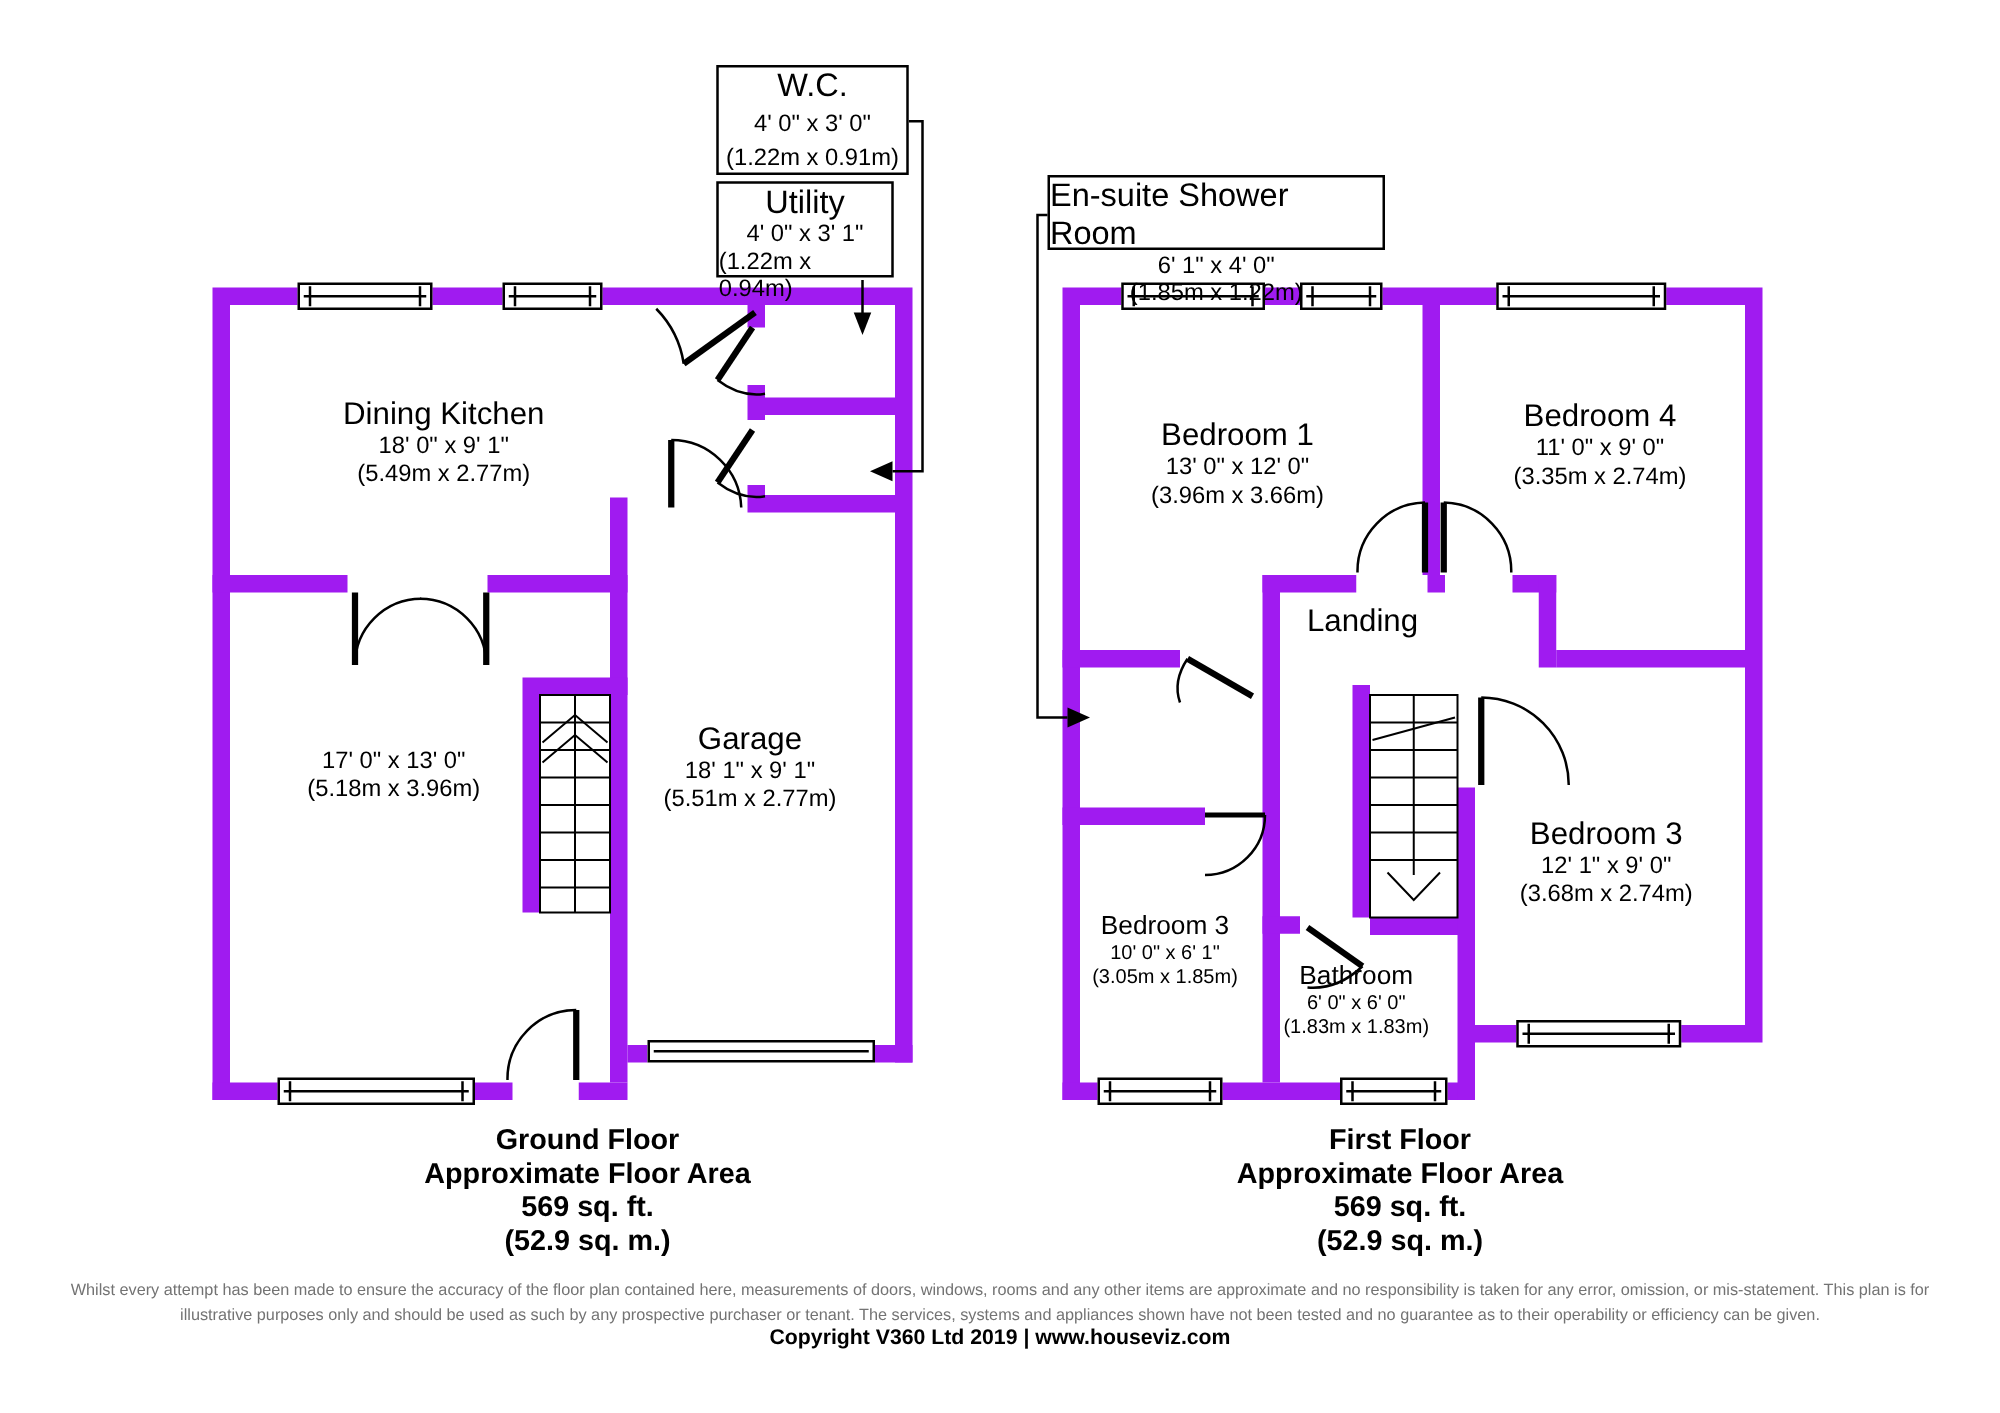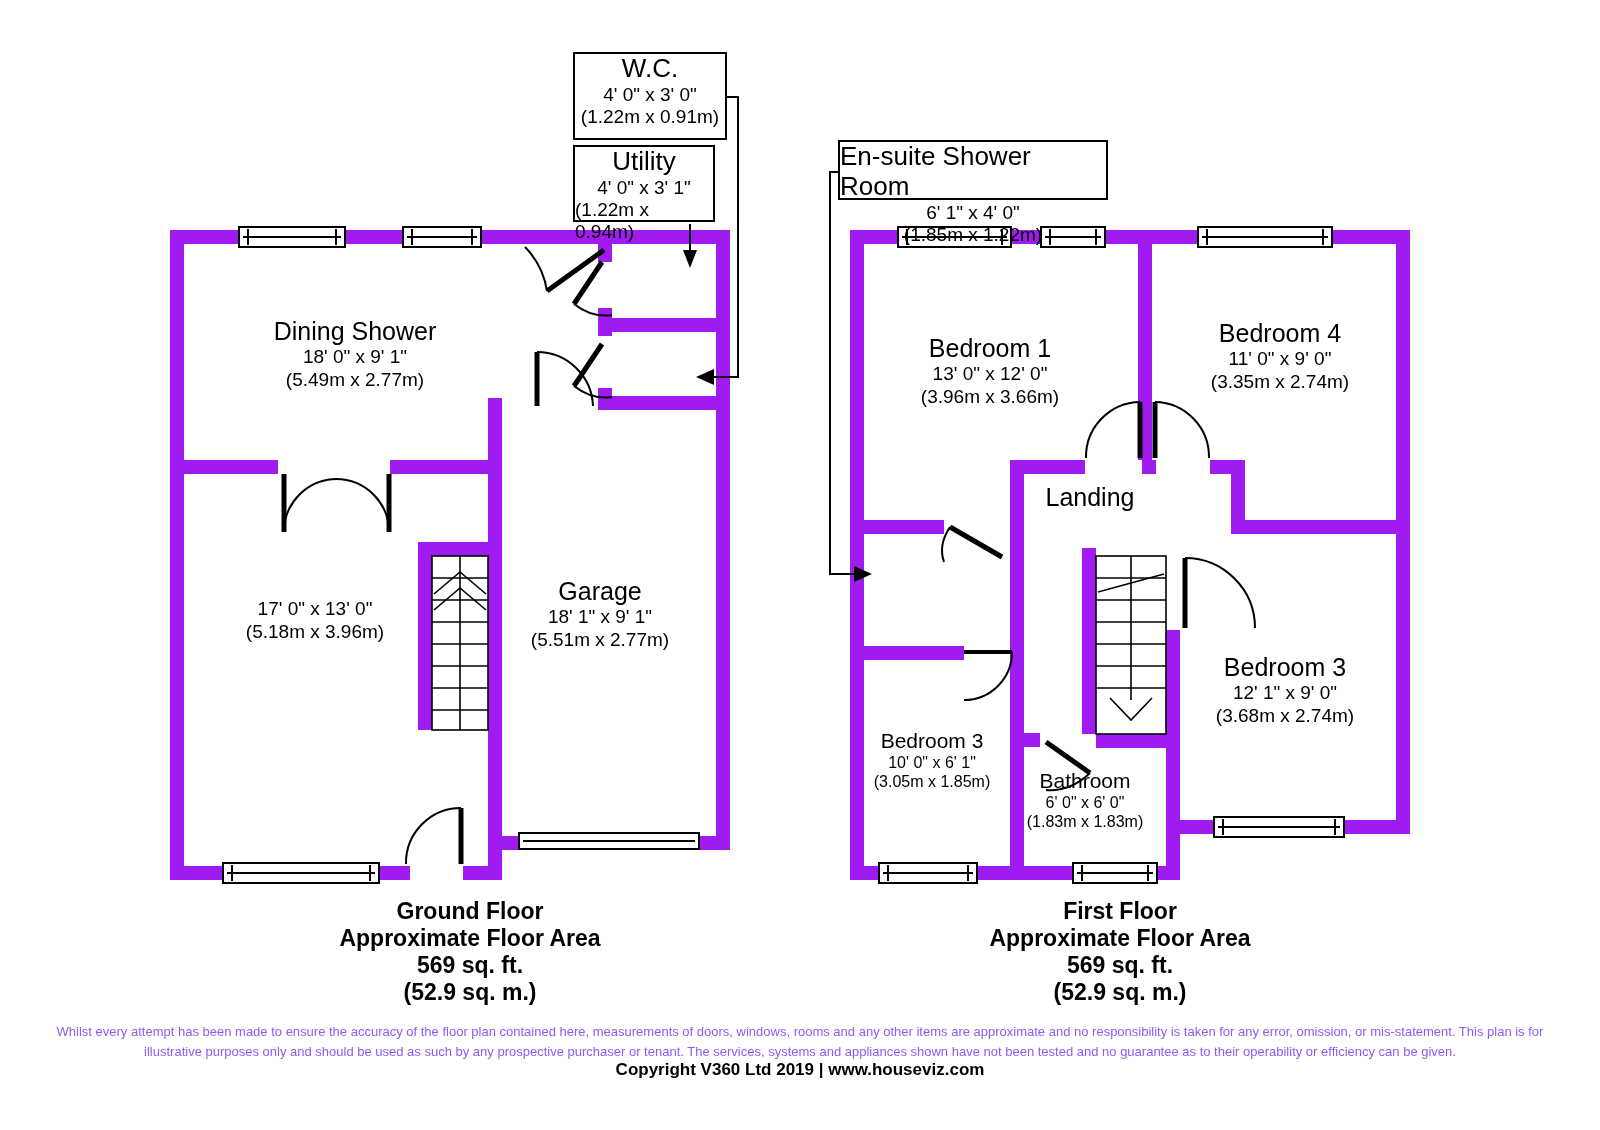--- a/index.html
+++ b/index.html
@@ -5,30 +5,30 @@
   html,body{margin:0;padding:0;background:#fff;}
   .plan{position:relative;width:1600px;height:1130px;background:#fff;overflow:hidden;
         font-family:"Liberation Sans", sans-serif;color:#000;}
   :root{--wall:#A01BF0;}
   .wall{position:absolute;background:var(--wall);}
   .window{position:absolute;background:#fff;border:2px solid #000;box-sizing:border-box;}
   .window::before{content:"";position:absolute;left:3px;right:3px;top:50%;margin-top:-1px;border-top:2px solid #000;}
   .window.caps::after{content:"";position:absolute;top:1px;bottom:1px;left:7px;right:7px;
         border-left:2px solid #000;border-right:2px solid #000;}
   .labelbox{position:absolute;background:#fff;border:2px solid #000;box-sizing:border-box;
-        display:flex;flex-direction:column;align-items:center;justify-content:flex-start;line-height:1.15;}
+        display:flex;flex-direction:column;align-items:center;justify-content:space-between;line-height:1.15;}
   .room-label{position:absolute;text-align:center;line-height:1.2;}
   .rname{font-size:25px;}
   .rdim{font-size:19px;}
   .room-label.small .rname{font-size:21px;}
   .room-label.small .rdim{font-size:16px;}
   .bname{font-size:26px;}
   .bdim{font-size:19px;}
   .heading{position:absolute;text-align:center;font-weight:bold;font-size:23px;line-height:27px;}
-  .disclaimer{position:absolute;text-align:center;font-size:13px;line-height:20px;color:#8b5cf6;}
+  .disclaimer{position:absolute;text-align:center;font-size:13px;line-height:20px;color:#737373;}
   .copyright{position:absolute;text-align:center;font-weight:bold;font-size:17px;}
   svg.overlay{position:absolute;left:0;top:0;}
   .ln{stroke:#000;fill:none;}
 </style>
 </head>
 <body>
 
 <div class="plan">
 
   <div class="wall" style="left:170px;top:230px;width:560px;height:14px"></div>
@@ -163,21 +163,21 @@
     <div class="bdim">4' 0" x 3' 1"</div>
     <div class="bdim">(1.22m x 0.94m)</div>
   </div>
   <div class="labelbox" style="left:838px;top:140px;width:270px;height:60px">
     <div class="bname">En-suite Shower Room</div>
     <div class="bdim">6' 1" x 4' 0"</div>
     <div class="bdim">(1.85m x 1.22m)</div>
   </div>
 
   <div class="room-label" style="left:205px;top:316px;width:300px">
-    <div class="rname">Dining Shower</div>
+    <div class="rname">Dining Kitchen</div>
     <div class="rdim">18' 0" x 9' 1"</div>
     <div class="rdim">(5.49m x 2.77m)</div>
   </div>
   <div class="room-label" style="left:165px;top:598px;width:300px">
     <div class="rdim">17' 0" x 13' 0"</div>
     <div class="rdim">(5.18m x 3.96m)</div>
   </div>
   <div class="room-label" style="left:450px;top:576px;width:300px">
     <div class="rname">Garage</div>
     <div class="rdim">18' 1" x 9' 1"</div>

